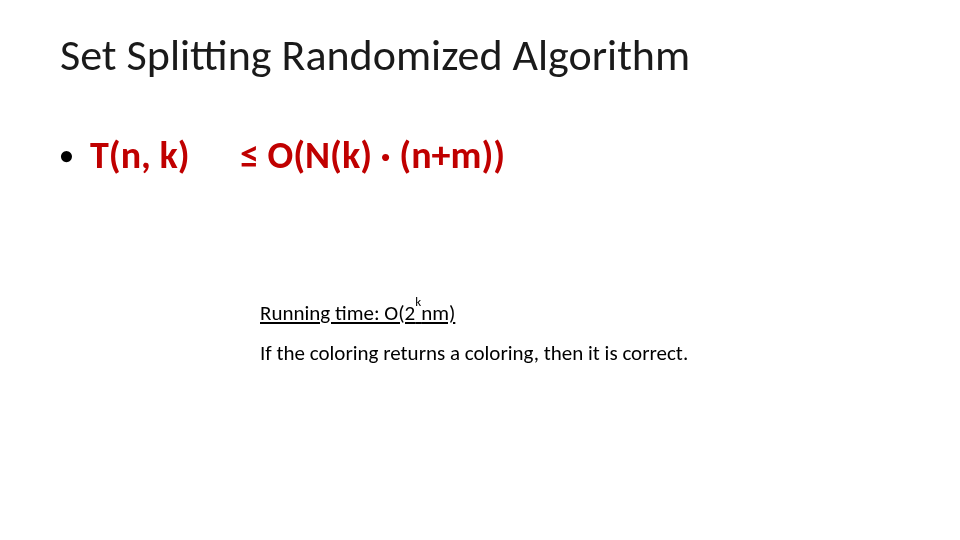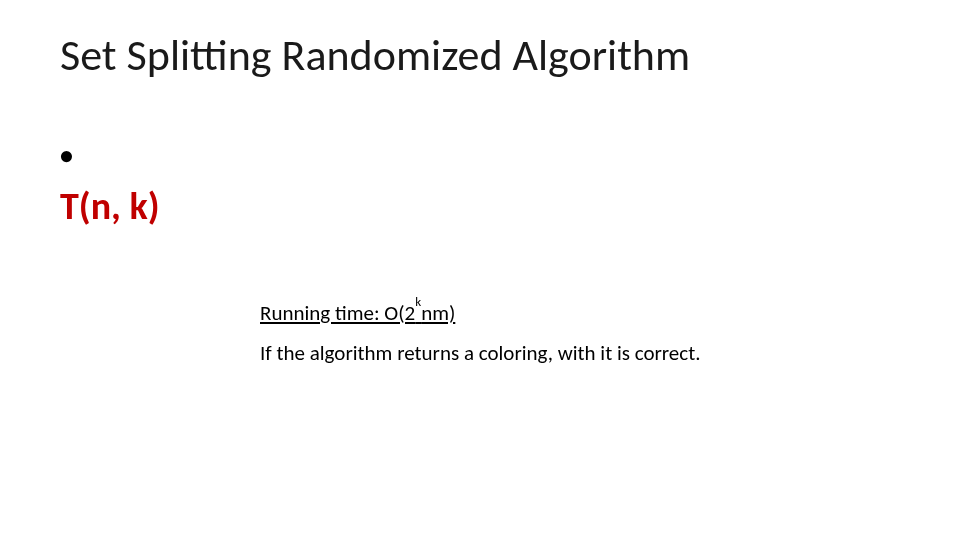--- a/index.html
+++ b/index.html
@@ -32,21 +32,20 @@
     top: 130px;
     color: #c00000;
     font-size: 38px;
     font-weight: 600;
     line-height: 1.35;
     font-family: "Calibri", Arial, sans-serif;
   }
   .formula-row {
     display: flex;
     align-items: baseline;
-    flex-direction: column;
   }
   .bullet {
     width: 30px;
     flex: 0 0 30px;
   }
   .bullet::before {
     content: "•";
     color: #000;
     font-size: 26px;
     position: relative;
@@ -78,23 +77,26 @@
 <body>
 
 <div class="slide">
 
   <div class="title">Set Splitting Randomized Algorithm</div>
 
   <div class="formula-block">
     <div class="formula-row">
       <span class="bullet"></span>
       <span class="lhs">T(n, k)</span>
+      <span>
+        <span>≤ O(N(k)</span>&nbsp;<span>·</span>&nbsp;<span>(n+m))</span>
+      </span>
     </div>
   </div>
 
   <div class="body-text rt">
     <span class="u"><span>Running time: O(2</span><sup>k</sup><span>nm)</span></span>
   </div>
 
-  <div class="body-text p2">If the algorithm returns a coloring, with it is correct.</div>
+  <div class="body-text p2">If the coloring returns a coloring, then it is correct.</div>
 
 
 </div>
 
 </body></html>

